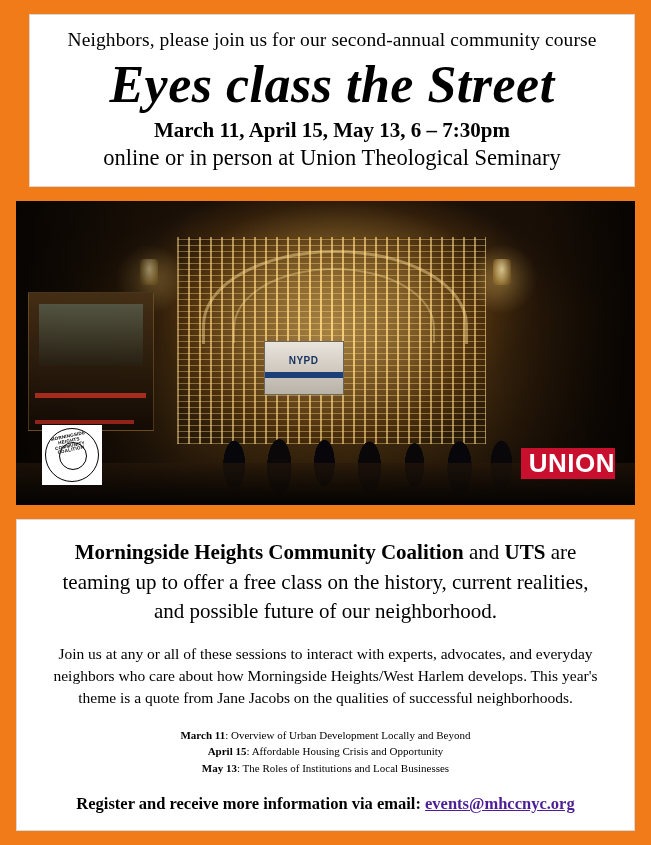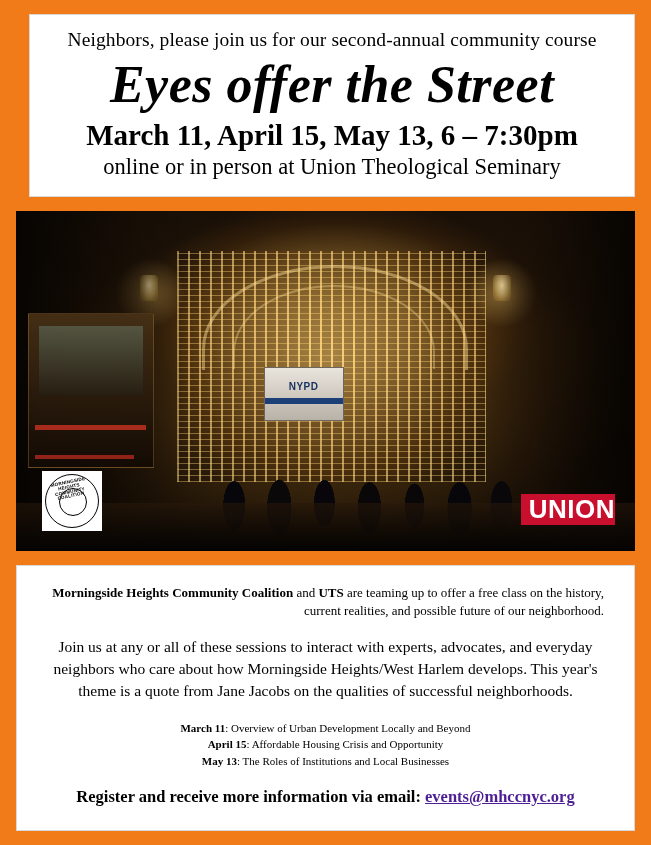--- a/index.html
+++ b/index.html
@@ -45,21 +45,21 @@
     font-weight: bold;
     font-size: 52px;
     line-height: 1.08;
     margin-top: 6px;
     margin-bottom: 4px;
     color: #000;
     letter-spacing: 0.5px;
   }
   .header-dates {
     font-weight: bold;
-    font-size: 29px;
+    font-size: 21px;
     line-height: 1.2;
     color: #000;
     margin-top: 2px;
   }
   .header-location {
     font-size: 22.5px;
     line-height: 1.25;
     color: #000;
     margin-top: 1px;
     text-align: center;
@@ -281,24 +281,23 @@
     margin-top: 14px;
     background: #ffffff;
     border: 1px solid #d8d8d8;
     box-sizing: border-box;
     padding: 18px 24px 16px 24px;
     flex: 1;
     text-align: center;
     color: #000;
   }
   .para1 {
-    font-size: 13px;
+    font-size: 21px;
     line-height: 1.4;
     margin: 0 6px;
-    text-align: right;
   }
   .para1 b { font-weight: bold; }
   .para2 {
     font-size: 15.5px;
     line-height: 1.42;
     margin: 16px 2px 0 2px;
   }
   .sessions {
     margin-top: 18px;
     font-size: 11px;
@@ -316,21 +315,21 @@
     font-weight: bold;
   }
 </style>
 </head>
 <body>
 
 <div class="poster">
 
   <div class="header-panel">
     <div class="header-line1">Neighbors, please join us for our second-annual community course</div>
-    <div class="header-title">Eyes offer the Street</div>
+    <div class="header-title">Eyes class the Street</div>
     <div class="header-dates">March 11, April 15, May 13, 6 – 7:30pm</div>
     <div class="header-location">online or in person at Union Theological Seminary</div>
   </div>
 
   <div class="photo-panel">
     <div class="photo-sky"></div>
     <div class="gate-glow"></div>
     <div class="gate-arch"></div>
     <div class="gate-arch2"></div>
     <div class="lamp-halo-l"></div>

